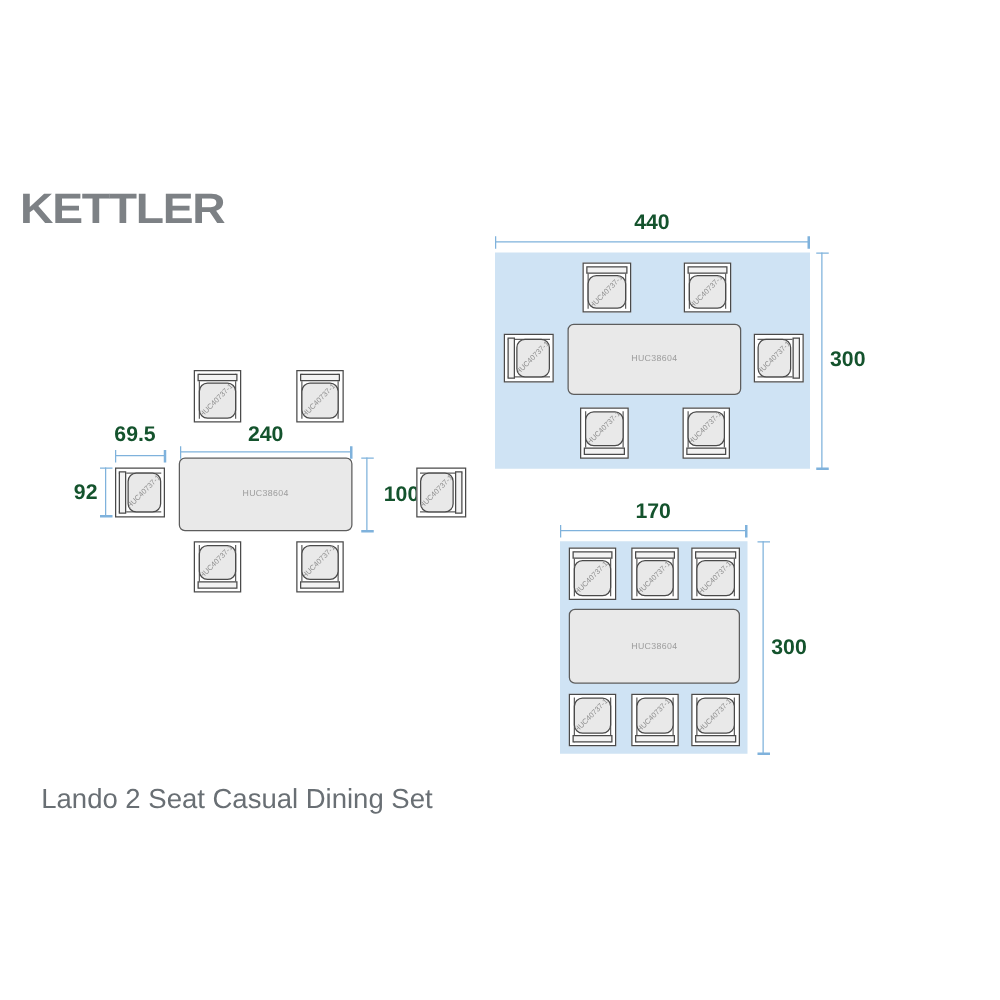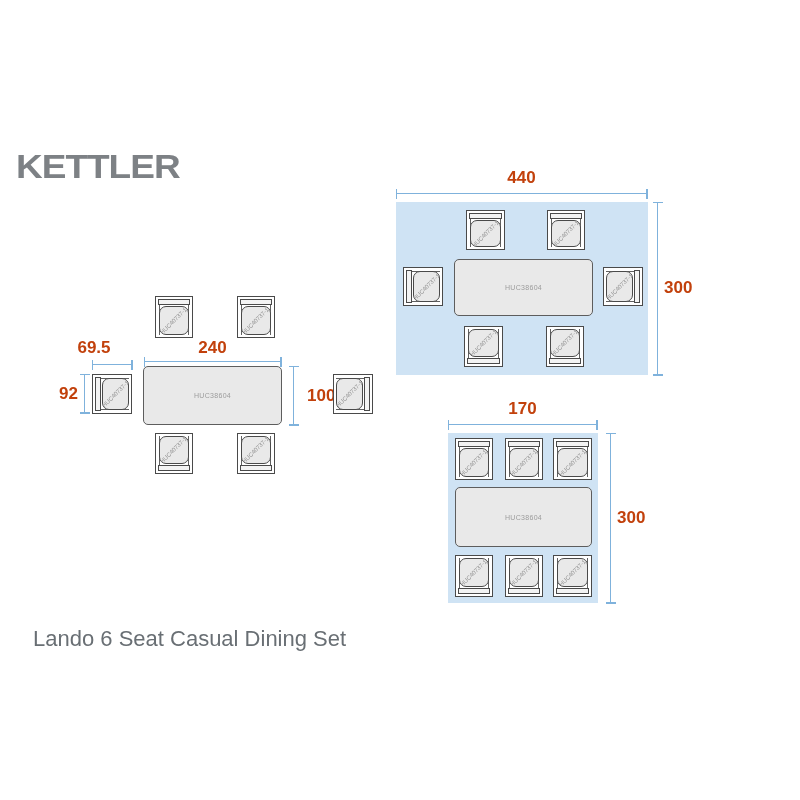--- a/index.html
+++ b/index.html
@@ -13,21 +13,21 @@
   
   .clearance { position:absolute; background:#cfe3f4; }
 
   
   .dimh { position:absolute; height:0; border-top:1.5px solid #7fb2dc; }
   .dimh::before,.dimh::after { content:""; position:absolute; top:-5px; width:1.5px; height:10px; background:#7fb2dc; }
   .dimh::before { left:-0.5px; } .dimh::after { right:-0.5px; }
   .dimv { position:absolute; width:0; border-left:1.5px solid #7fb2dc; }
   .dimv::before,.dimv::after { content:""; position:absolute; left:-5px; height:1.5px; width:10px; background:#7fb2dc; }
   .dimv::before { top:-0.5px; } .dimv::after { bottom:-0.5px; }
-  .dlabel { position:absolute; color:#c2410c; font-size:17px; font-weight:600; text-align:center; }
+  .dlabel { position:absolute; color:#14532d; font-size:17px; font-weight:600; text-align:center; }
 
   
   .table { position:absolute; background:#e9e9e9; border:1.2px solid #5d5d5d; border-radius:5px;
            display:flex; align-items:center; justify-content:center; }
   .tcode { font-size:7px; color:#9c9c9c; letter-spacing:0.3px; }
 
   
   .chair { position:absolute; background:#ffffff; border:1.5px solid #4a4a4a; }
   .chair::before { content:""; position:absolute; }
   .c-up::before,.c-down::before { left:3px; right:3px; top:2px; bottom:2px;
@@ -55,21 +55,21 @@
 
 <div id="canvas">
 
   <div class="logo">KETTLER</div>
 
   <div>
 
     <span class="dlabel" style="left:144px;top:338px;width:137px;">240</span>
     <div class="dimh" style="left:144px;top:361px;width:137px;"></div>
 
-    <span class="dlabel" style="left:68px;top:338px;width:52px;">69.5</span>
+    <span class="dlabel" style="left:82px;top:338px;width:52px;">69.5</span>
     <div class="dimh" style="left:92px;top:364px;width:40px;"></div>
 
     <span class="dlabel" style="left:48px;top:384px;width:30px;text-align:right;">92</span>
     <div class="dimv" style="left:84px;top:374px;height:39px;"></div>
 
     <span class="dlabel" style="left:307px;top:386px;width:40px;text-align:left;">100</span>
     <div class="dimv" style="left:293px;top:366px;height:59px;"></div>
 
     <div class="table" style="left:143px;top:366px;width:139px;height:59px;">
       <span class="tcode">HUC38604</span>
@@ -210,15 +210,15 @@
       </div>
     </div>
     <div class="chair c-down" style="left:553px;top:555px;width:39px;height:42px;">
       <div class="back"></div>
       <div class="seat">
         <span class="code">HUC40737-1</span>
       </div>
     </div>
   </div>
 
-  <div class="caption" style="left:33px;top:626px;">Lando 6 Seat Casual Dining Set</div>
+  <div class="caption" style="left:33px;top:626px;">Lando 2 Seat Casual Dining Set</div>
 
 </div>
 
 </body></html>

